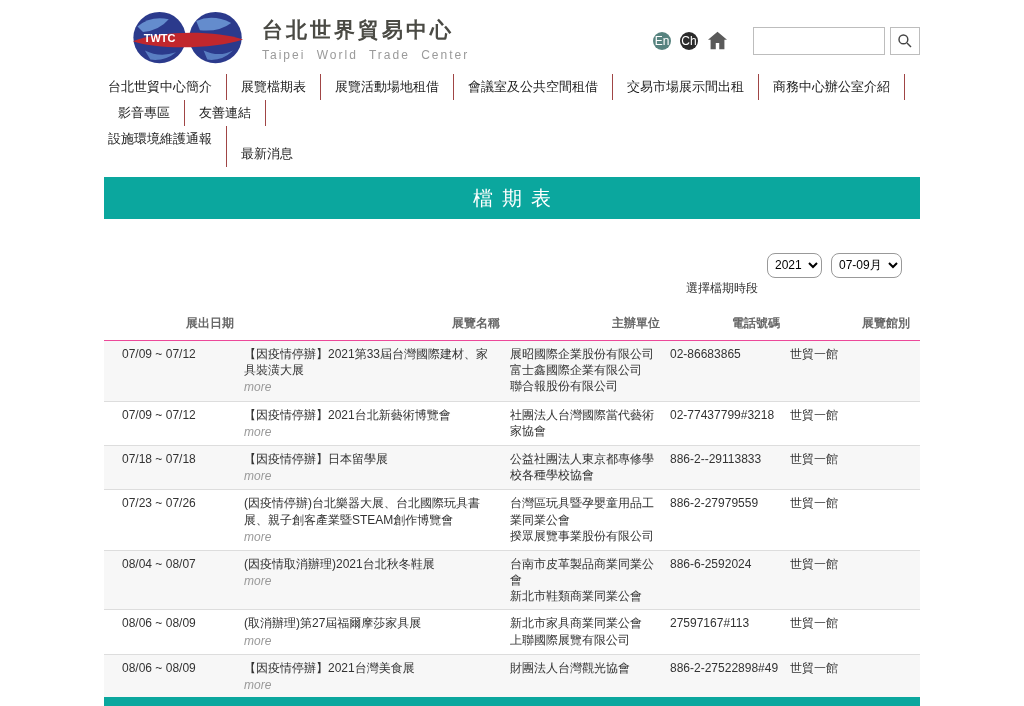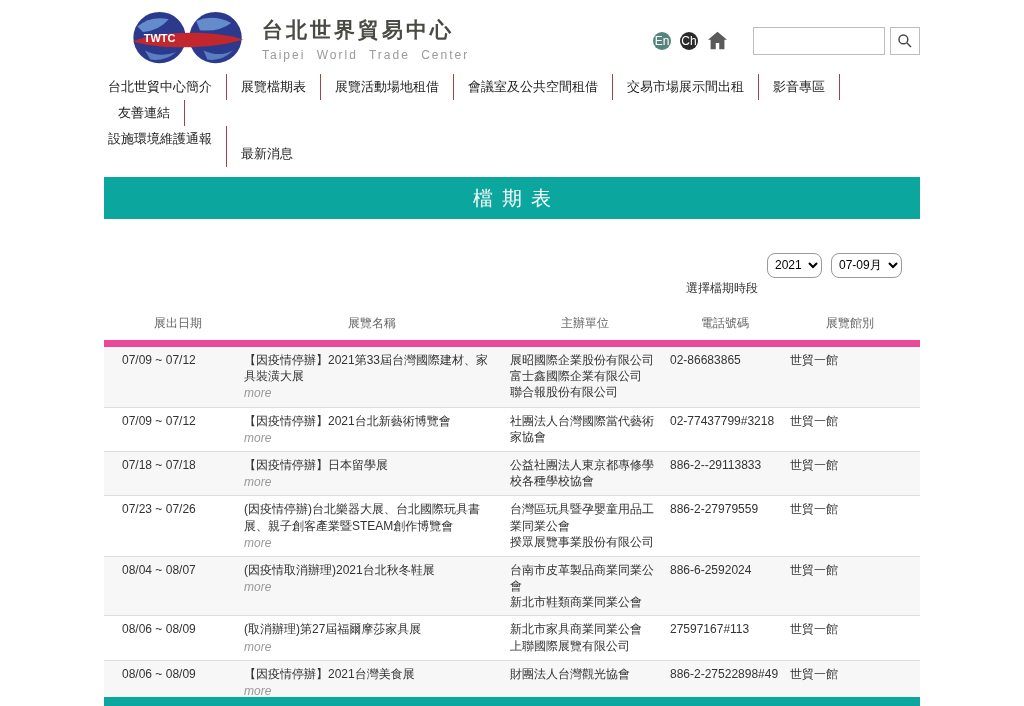--- a/index.html
+++ b/index.html
@@ -51,22 +51,22 @@
   
   .filter-row { display:flex; justify-content:flex-end; align-items:center; gap:9px;
                 margin-top:14px; padding-right:18px; }
   .filter-label { font-size:12px; color:#333;margin-top:47px; }
   .filter-row select { height:25px; min-width:52px; font-size:12px; border:1px solid #999;
                        background:#fff; border-radius:8px; padding:0 3px; cursor:pointer;
                        font-family:"Liberation Sans","DejaVu Sans",sans-serif; }
 
   
   table { width:100%; border-collapse:collapse; table-layout:fixed; margin-top:10px; font-size:12px; }
-  th { text-align:center; color:#666; font-weight:normal; padding:8px 10px 8px 0;
-       border-bottom:7px solid #ec4899; }
+  th { text-align:right; color:#666; font-weight:bold; padding:8px 10px 8px 0;
+       border-bottom:1px solid #ec4899; }
   th:first-child, td:first-child { padding-left:18px; }
   td { vertical-align:top; padding:5px 10px 5px 0; border-bottom:1px solid #DDD; line-height:1.35; }
   tbody tr:nth-child(odd) { background:var(--row-alt); }
   .col-date  { width:140px; }
   .col-name  { width:266px; }
   .col-org   { width:160px; }
   .col-phone { width:120px; word-break:break-all; }
   .col-venue { width:130px; }
   .more-link { display:block; width:max-content; color:#999; margin-top:1px; cursor:pointer;font-style:italic; }
 
@@ -116,20 +116,21 @@
     </div>
   </header>
 
   <nav>
     <ul class="nav-row r1">
         <li class="nav-item">台北世貿中心簡介</li>
         <li class="nav-item">展覽檔期表</li>
         <li class="nav-item">展覽活動場地租借</li>
         <li class="nav-item">會議室及公共空間租借</li>
         <li class="nav-item">交易市場展示間出租</li>
+        <li class="nav-item">商務中心辦公室介紹</li>
         <li class="nav-item">影音專區</li>
         <li class="nav-item">友善連結</li>
       </ul>
     <ul class="nav-row r2">
         <li class="nav-item">設施環境維護通報</li>
         <li class="nav-item">最新消息</li>
       </ul>
   </nav>
 
   <div class="banner">

